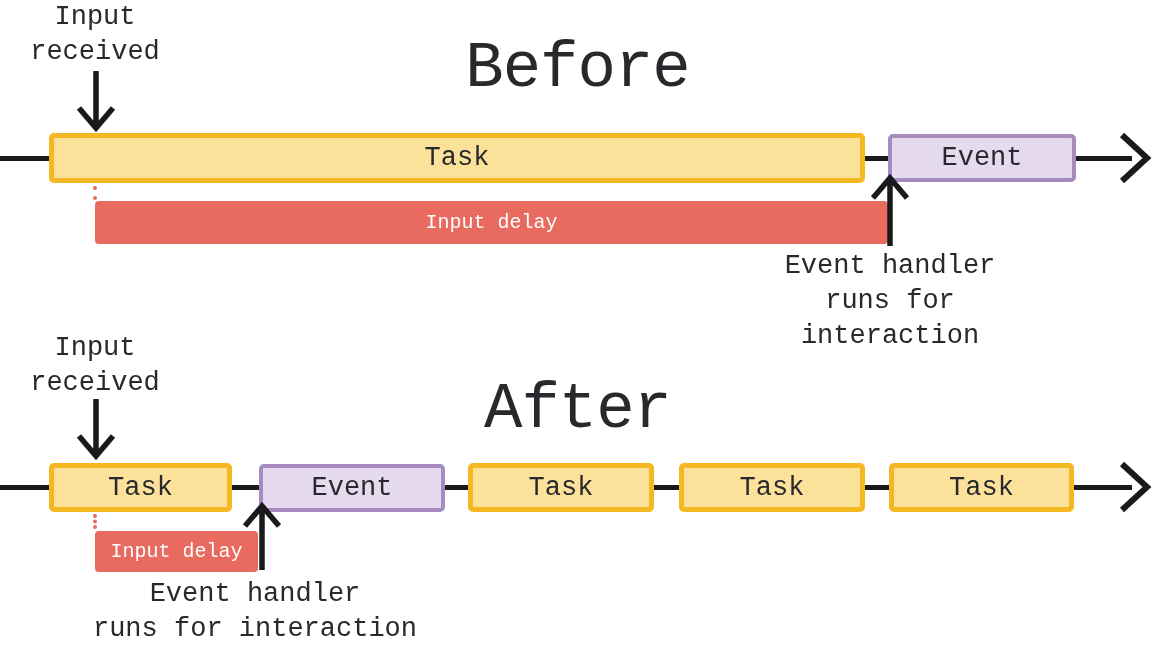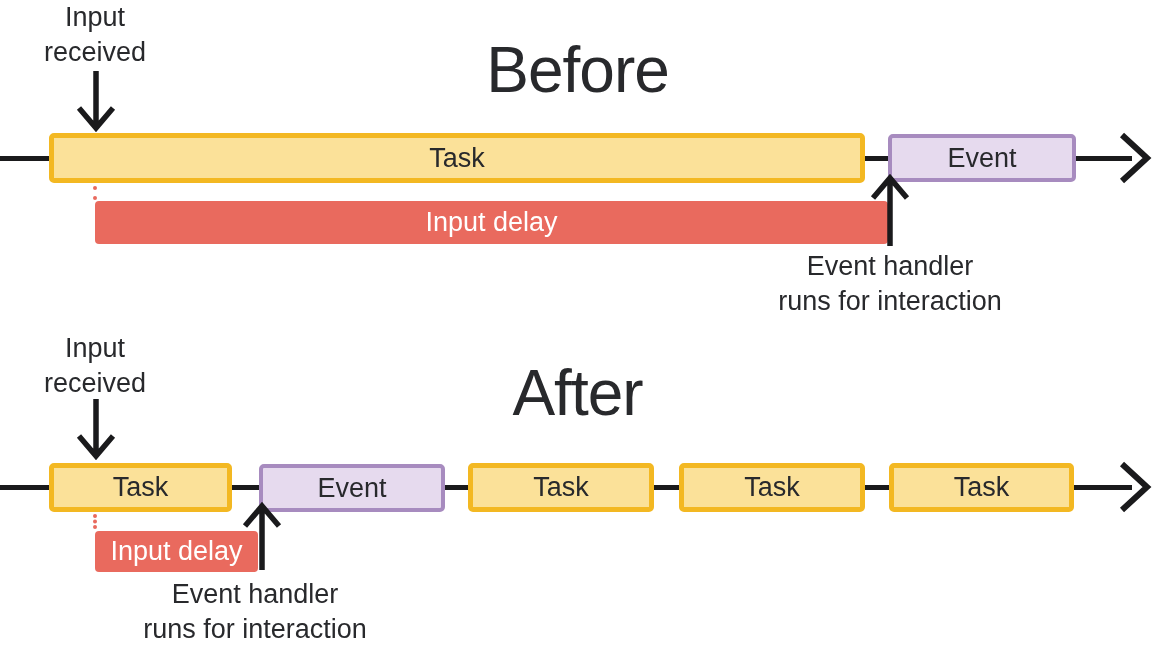--- a/index.html
+++ b/index.html
@@ -1,21 +1,21 @@
 <!DOCTYPE html>
 <html style="--background: #FFFFFF; --task-fill: #FBE199; --task-border: #F3B822; --event-fill: #E6DAEE; --event-border: #A78BBF; --delay-fill: #E96A5E; --delay-text: #FFFFFF; --arrow: #1A1A1C; --text: #28292C;"><head>
 <meta charset="utf-8">
 <style>
   html, body { margin: 0; padding: 0; background: var(--background, #fff); }
   .canvas {
     position: relative;
     width: 1155px;
     height: 647px;
     background: var(--background, #fff);
-    font-family: Liberation Sans, sans-serif;
+    font-family: Liberation Mono, monospace;
     color: var(--text, #28292C);
     overflow: hidden;
   }
   .annot {
     position: absolute;
     font-size: 27px;
     line-height: 35px;
     text-align: center;
   }
   .annot span { display: block; }
@@ -43,21 +43,21 @@
   }
   .bar.task   { background: var(--task-fill, #FBE199);  border: 5px solid var(--task-border, #F3B822); }
   .bar.event  { background: var(--event-fill, #E6DAEE); border: 4px solid var(--event-border, #A78BBF); }
   .delay {
     position: absolute;
     display: flex;
     align-items: center;
     justify-content: center;
     background: var(--delay-fill, #E96A5E);
     color: var(--delay-text, #fff);
-    font-size: 27px;
+    font-size: 20px;
     border-radius: 4px;
   }
   .dotted {
     position: absolute;
     width: 0;
     border-left: 4px dotted var(--delay-fill, #E96A5E);
   }
   .arrow-svg { position: absolute; display: block; }
 
   
@@ -69,21 +69,21 @@
   .b-task        { left: 49px;  top: 133px; width: 816px; height: 50px; }
   .b-event       { left: 888px; top: 134px; width: 188px; height: 48px; }
   .b-dotted      { left: 93px;  top: 186px; height: 14px; }
   .b-delay       { left: 95px;  top: 201px; width: 793px; height: 43px; }
   .b-up-arrow    { left: 867px; top: 174px; }
   .b-handler     { left: 740px; top: 249px; width: 300px; }
 
   
   .a-input-annot { left: 0;    top: 331px; width: 190px; }
   .a-down-arrow  { left: 73px;  top: 398px; }
-  .a-title       { top: 356px; }
+  .a-title       { top: 374px; }
   .a-line        { left: 0;    top: 485px; width: 1132px; }
   .a-arrowhead   { left: 1118px; top: 460px; }
   .a-task1       { left: 49px;  top: 463px; width: 183px; height: 49px; }
   .a-event       { left: 259px; top: 464px; width: 186px; height: 48px; }
   .a-task2       { left: 468px; top: 463px; width: 186px; height: 49px; }
   .a-task3       { left: 679px; top: 463px; width: 186px; height: 49px; }
   .a-task4       { left: 889px; top: 463px; width: 185px; height: 49px; }
   .a-dotted      { left: 93px;  top: 514px; height: 15px; }
   .a-delay       { left: 95px;  top: 531px; width: 163px; height: 41px; }
   .a-up-arrow    { left: 239px; top: 502px; }

